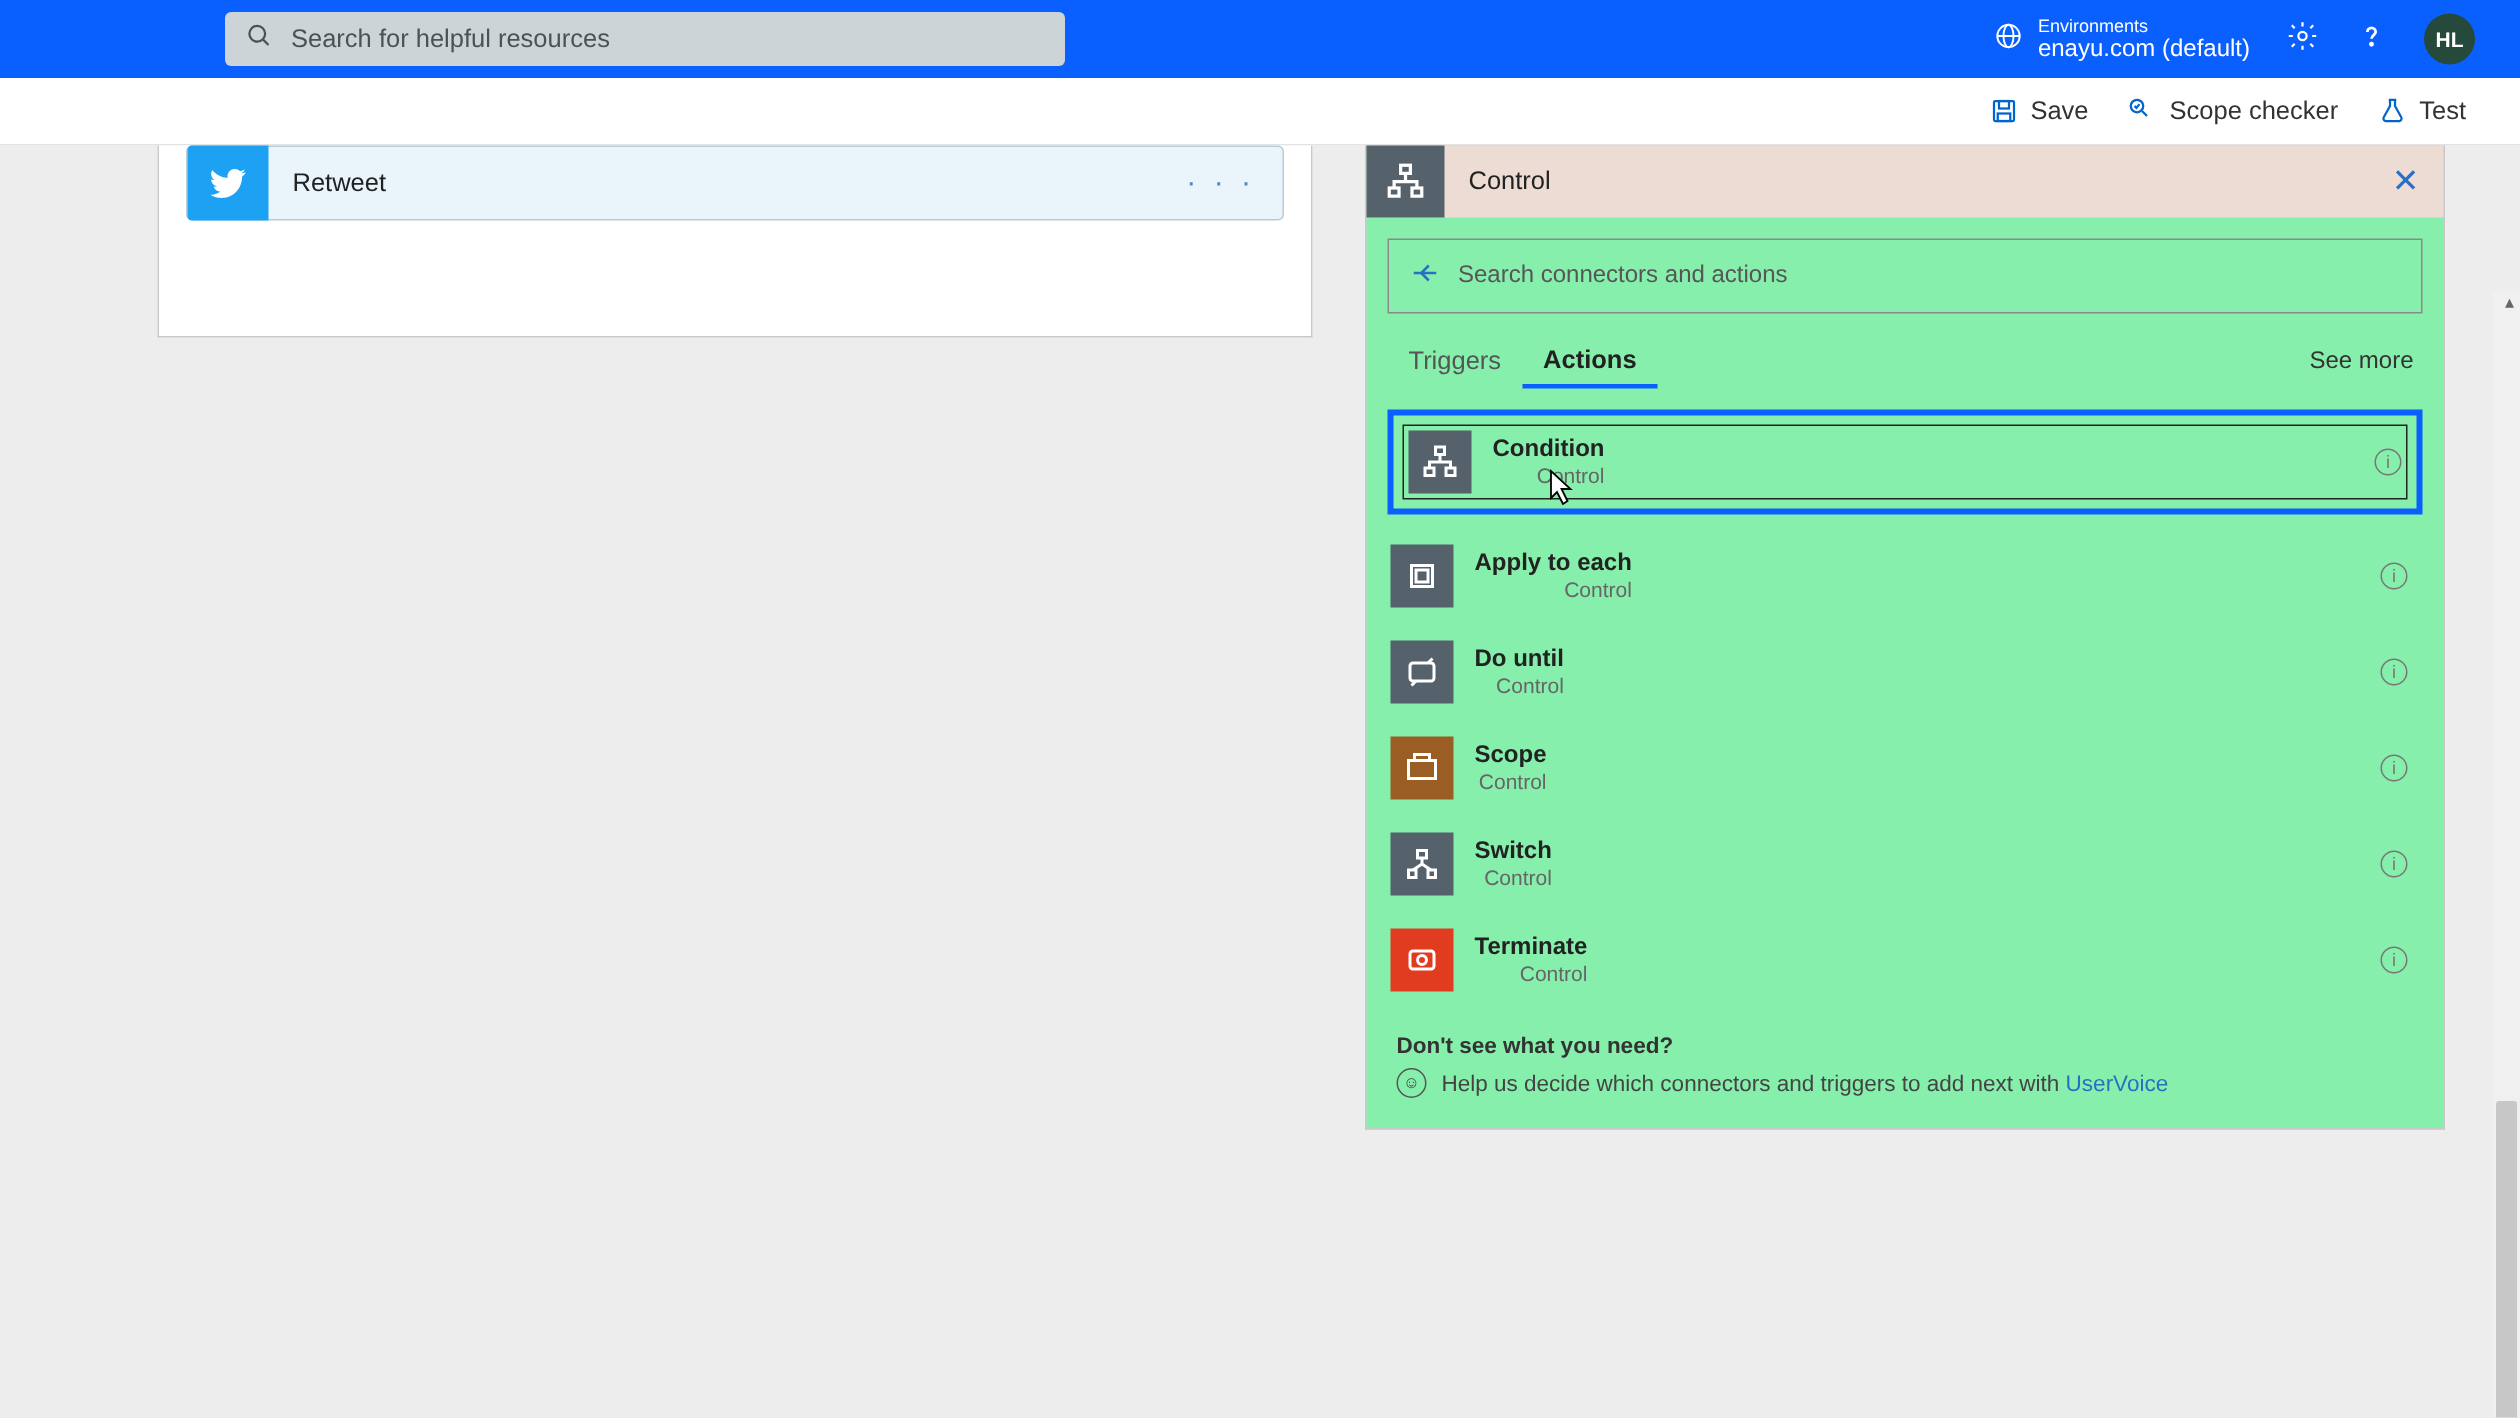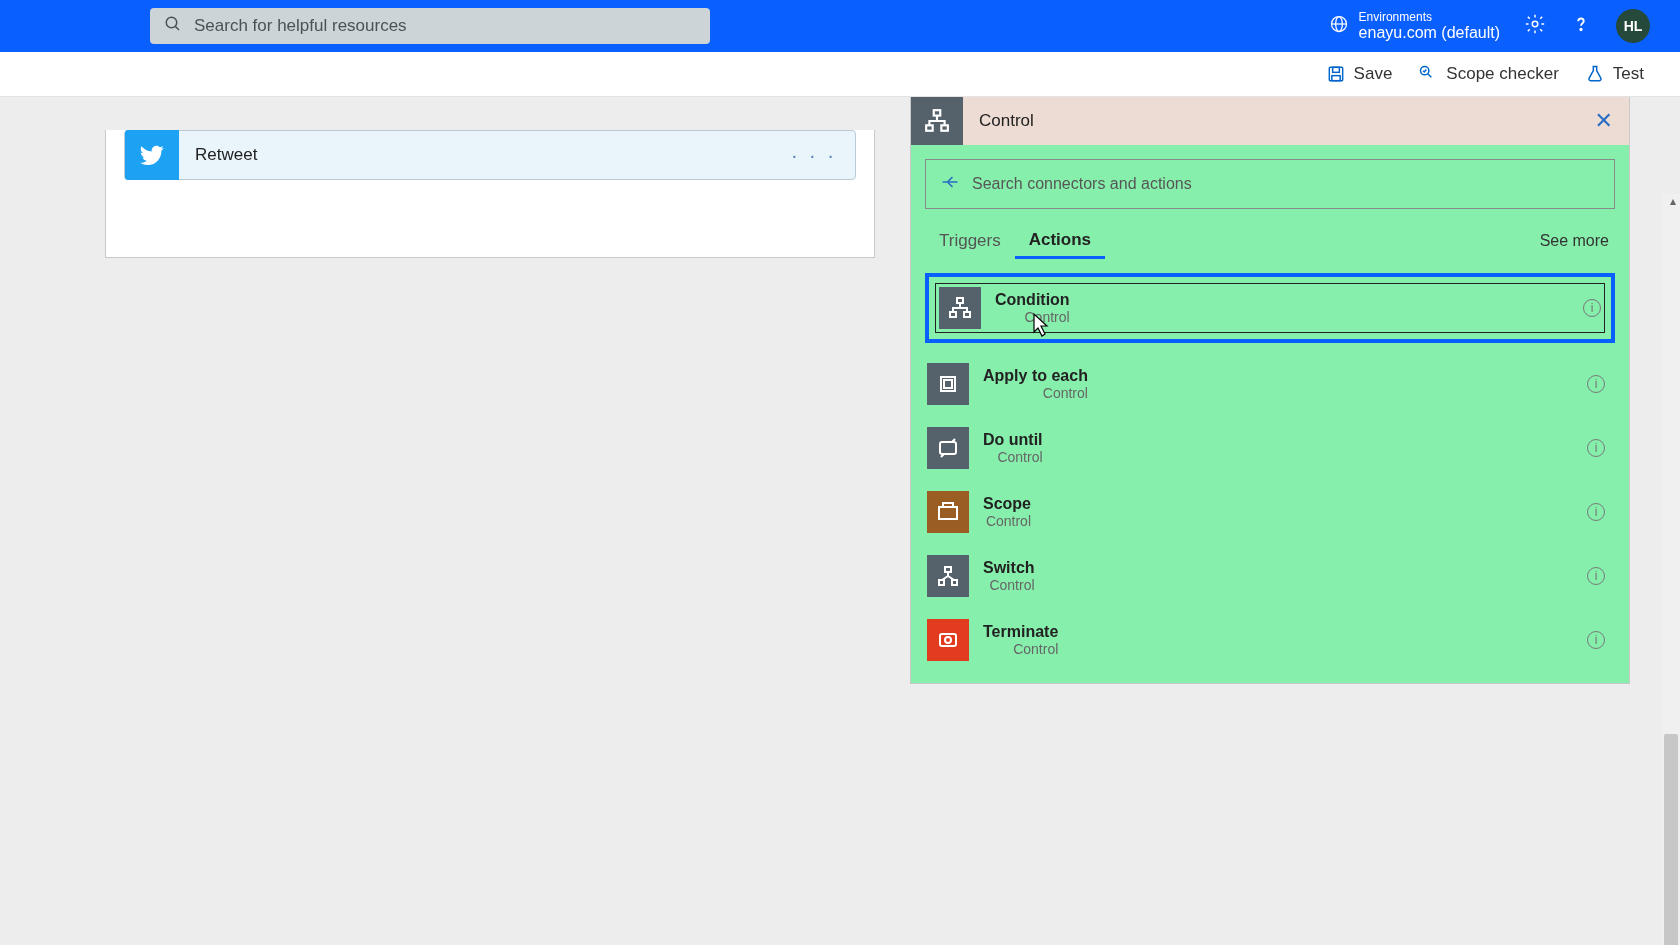--- a/index.html
+++ b/index.html
@@ -63,21 +63,20 @@
   
   .left-panel {
     position: absolute;
     left: 105px; top: 0;
     width: 770px;
     background: #fff;
     border: 1px solid #c9c9c9;
     border-top: none;
     height: 128px;
     padding: 0;
-    margin-top: 33px;
   }
   .retweet-card {
     margin: 0 18px 0 18px;
     background: #e9f4fb;
     border: 1px solid #b9cbd6;
     border-radius: 4px;
     height: 50px;
     display: flex;
     align-items: center;
     position: relative;
@@ -391,20 +390,29 @@
             </div>
             <div class="action-text">
               <span class="action-title">Terminate</span>
               <span class="action-sub">Control</span>
             </div>
             <span class="info-icon">i</span>
           </div>
         </div>
       </div>
 
+    <div class="footer-help">
+      <div class="q">Don't see what you need?</div>
+      <div class="line">
+        <span class="smile">☺</span>
+        <span>
+          <span>Help us decide which connectors and triggers to add next with </span><a href="#">UserVoice</a>
+        </span>
+      </div>
+    </div>
   </div>
 
   <div class="scrollbar-track">
     <span class="scrollbar-arrow">▴</span>
     <div class="scrollbar-thumb"></div>
   </div>
 
   <svg class="cursor" width="26" height="30" viewBox="0 0 26 30">
     <path d="M9 2 L9 20 L13 16 L17 24 L20 22 L16 14 L22 14 Z" fill="#fff" stroke="#000" stroke-width="1.2"></path>
   </svg>

